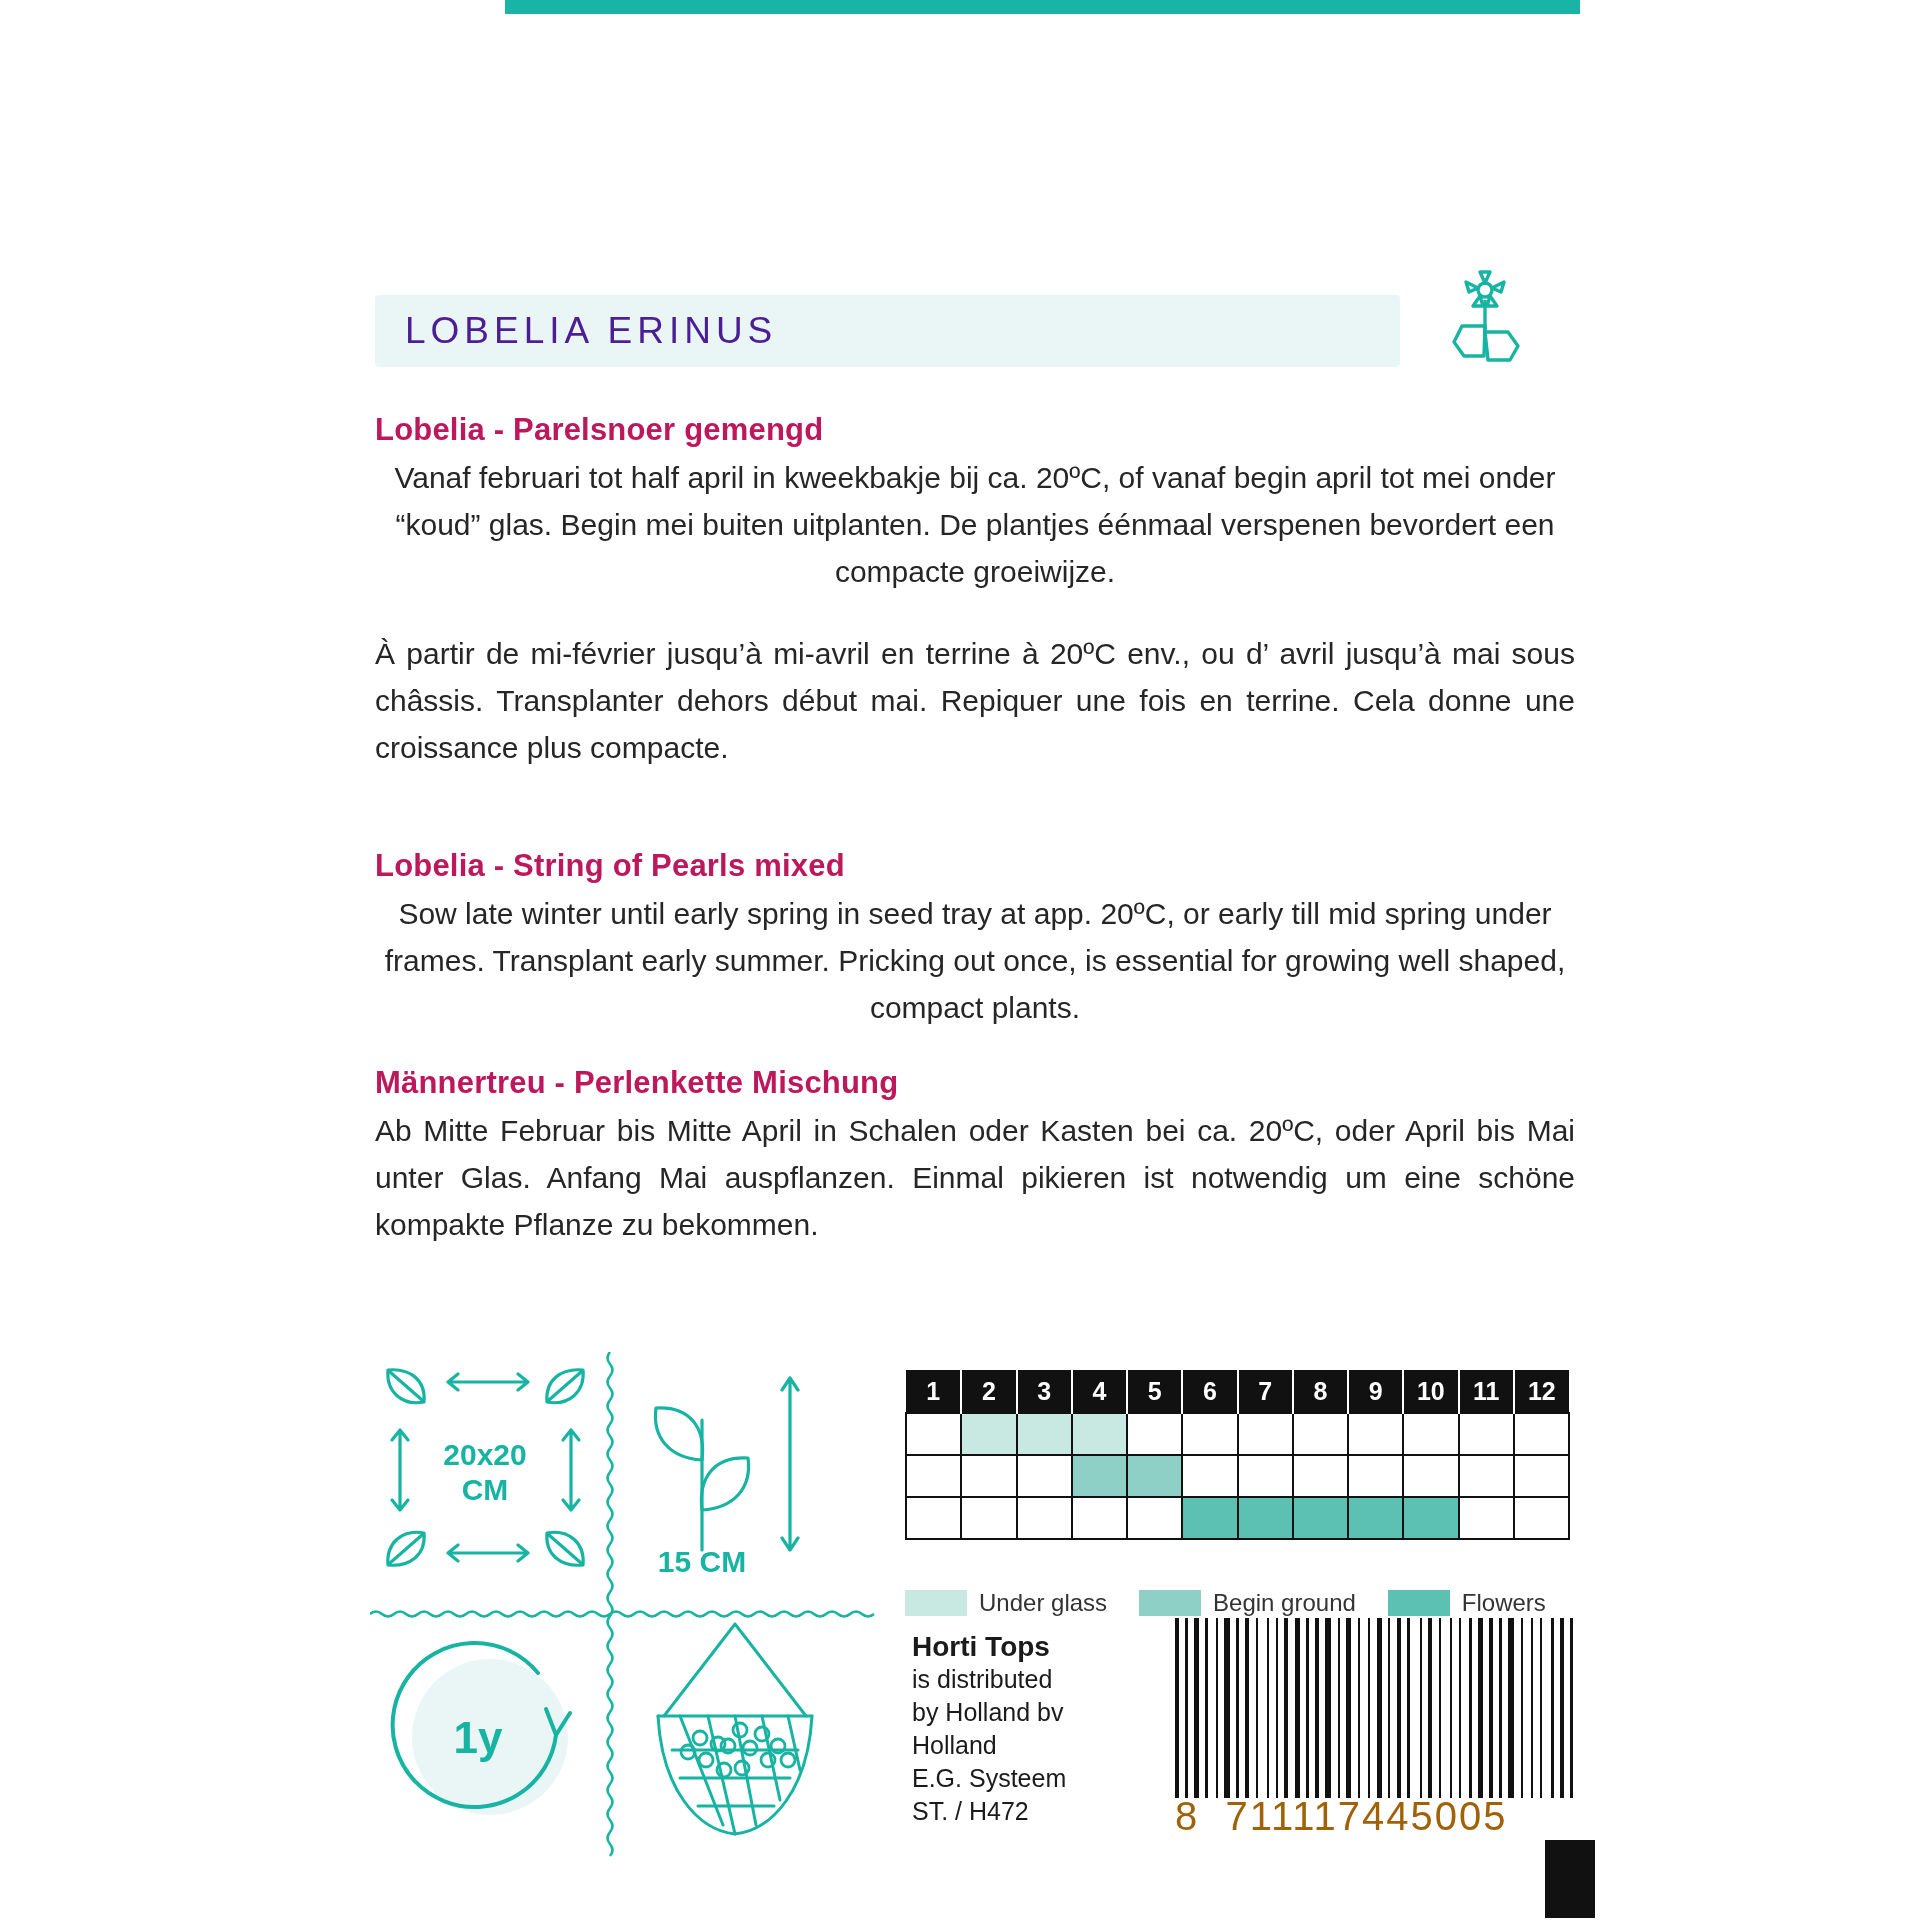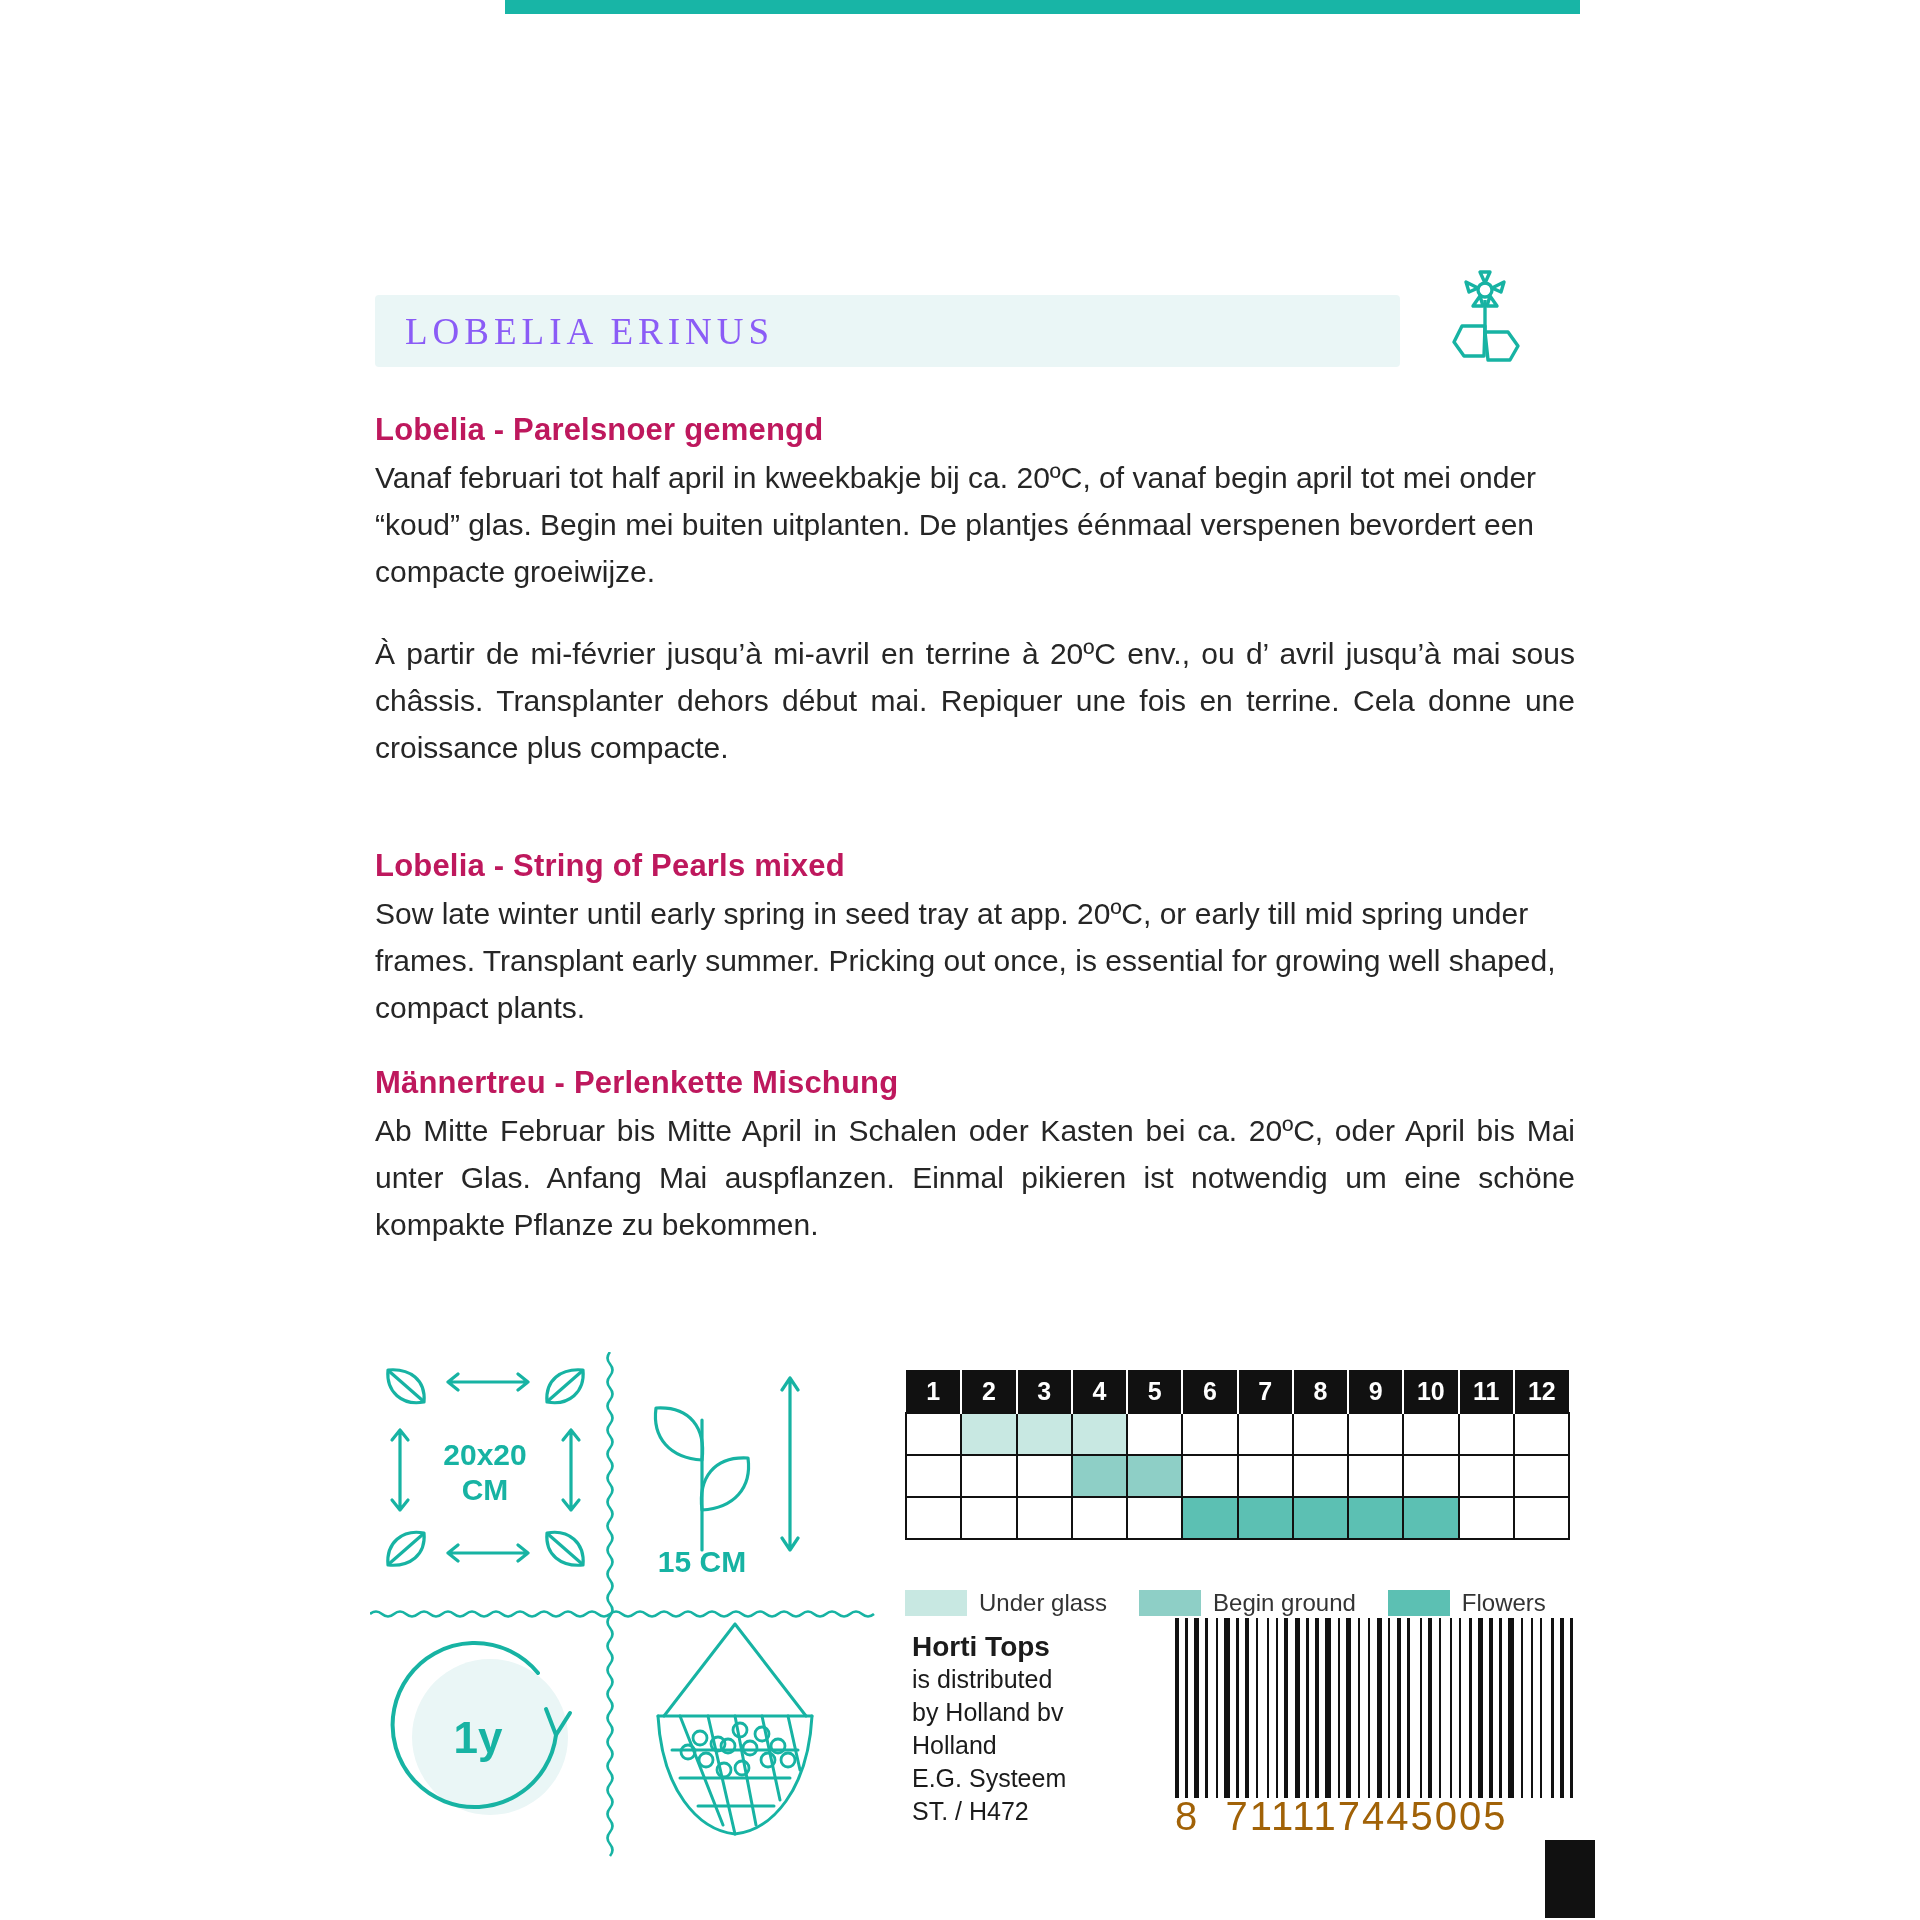--- a/index.html
+++ b/index.html
@@ -49,22 +49,22 @@
     height: 72px;
     background: #eaf6f6;
     border-radius: 4px;
   }
   .title-text {
     position: absolute;
     left: 405px;
     top: 310px;
     font-size: 37px;
     letter-spacing: 5px;
-    color: #8b5cf6;
-    font-family: Liberation Serif, serif;
+    color: #4c1d95;
+    font-family: Liberation Sans, sans-serif;
     font-weight: 500;
   }
   .flower-logo {
     position: absolute;
     left: 1430px;
     top: 268px;
     width: 110px;
     height: 110px;
   }
 
@@ -75,20 +75,21 @@
     font-size: 31px;
     color: #be185d;
     font-weight: bold;
     letter-spacing: 0.2px;
   }
   .block p {
     margin: 0;
     font-size: 30px;
     line-height: 47px;
     color: #262626;
+    text-align: center;
   }
   .block p.justify { text-align: justify; }
 
   #blk-nl { top: 412px; }
   #blk-fr { top: 630px; }
   #blk-en { top: 848px; }
   #blk-de { top: 1065px; }
   .divider-h {
     position: absolute;
     left: 370px;

